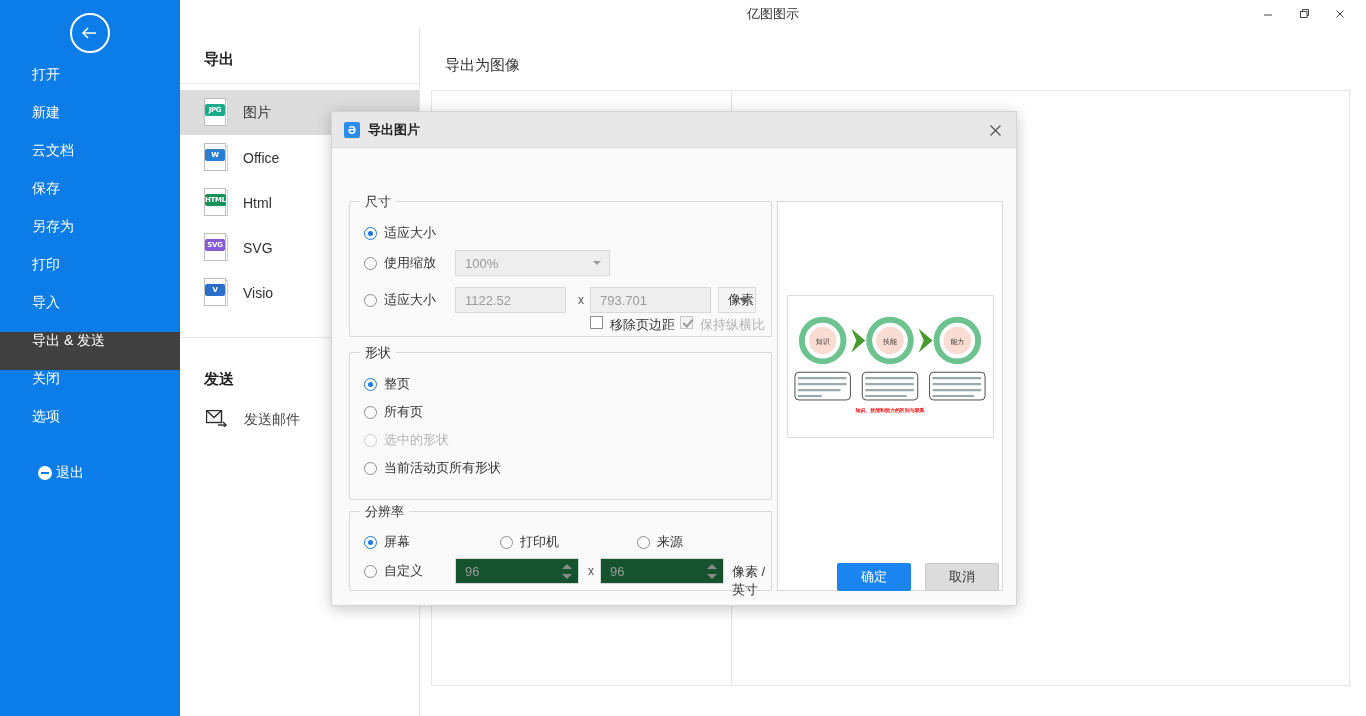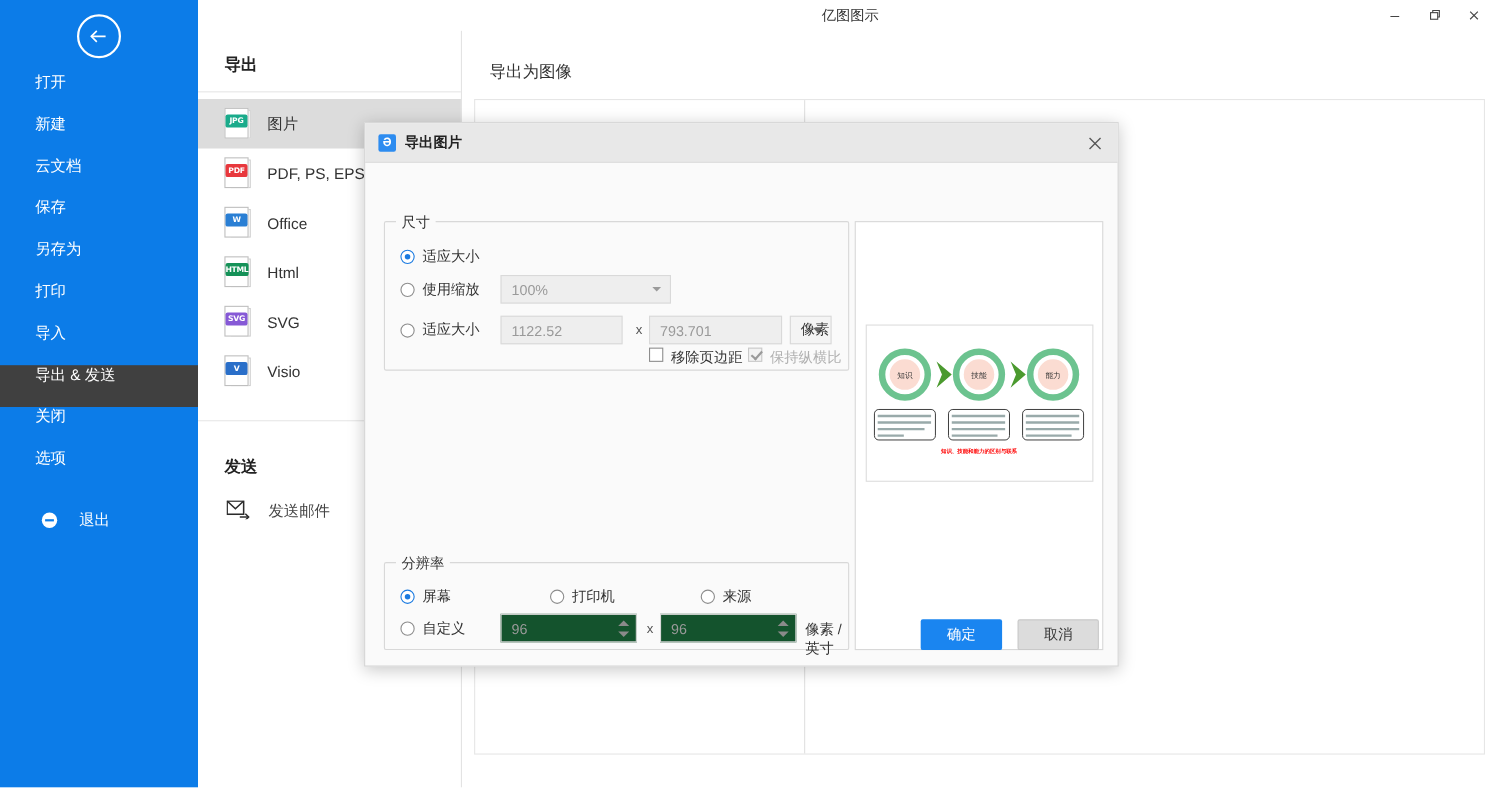--- a/index.html
+++ b/index.html
@@ -49,21 +49,21 @@
     margin: 13px auto 0 auto; display: flex; align-items: center;
     justify-content: center; cursor: pointer;
   }
   .sb-item {
     height: 38px; display: flex; align-items: flex-start;
     padding-left: 32px; color: #ffffff; font-size: 14px; cursor: pointer;
   }
   .sb-item.active { background: #404040; }
   .sb-item.spacer-top { margin-top: 13px; }
   .sb-exit {
-    height: 38px; display: flex; align-items: center; gap: 20px;
+    height: 38px; display: flex; align-items: center; gap: 4px;
     padding-left: 38px; color: #ffffff; font-size: 14px; cursor: pointer;
     margin-top: 8px;
   }
   .exit-icon {
     width: 14px; height: 14px; border-radius: 50%; background: #ffffff;
     display: flex; align-items: center; justify-content: center;
   }
   .exit-icon i {
     display: block; width: 8px; height: 2px; background: #0c7ce8;
   }
@@ -347,28 +347,20 @@
     <div class="menucol-head">导出</div>
     <div class="menucol-rule"></div>
     <div id="fmt-list">
         <div class="fmt-item active">
           <span class="fileicon">
             <span class="sheet2"></span>
             <span class="sheet"></span>
             <span class="tag" style="background: rgb(26, 171, 139);">JPG</span>
           </span>
           <span class="fmt-label">图片</span>
-        </div>
-        <div class="fmt-item">
-          <span class="fileicon">
-            <span class="sheet2"></span>
-            <span class="sheet"></span>
-            <span class="tag" style="background: rgb(232, 56, 61);">PDF</span>
-          </span>
-          <span class="fmt-label">PDF, PS, EPS</span>
         </div>
         <div class="fmt-item">
           <span class="fileicon">
             <span class="sheet2"></span>
             <span class="sheet"></span>
             <span class="tag" style="background: rgb(42, 127, 212);">W</span>
           </span>
           <span class="fmt-label">Office</span>
         </div>
         <div class="fmt-item">
@@ -469,20 +461,39 @@
         <div class="chk-row" style="left:240px; top:114px;">
           <span class="chkbox"></span>
           <span class="chk-label">移除页边距</span>
         </div>
         <div class="chk-row" style="left:330px; top:114px;">
           <span class="chkbox dis checked"></span>
           <span class="chk-label dis">保持纵横比</span>
         </div>
       </div>
 
+      <div class="fieldset fs-shape">
+        <span class="legend">形状</span>
+        <div class="radio-row" style="left:14px; top:22px;">
+          <span class="radio on"></span>
+          <span class="radio-label">整页</span>
+        </div>
+        <div class="radio-row" style="left:14px; top:50px;">
+          <span class="radio"></span>
+          <span class="radio-label">所有页</span>
+        </div>
+        <div class="radio-row" style="left:14px; top:78px;">
+          <span class="radio dis"></span>
+          <span class="radio-label dis">选中的形状</span>
+        </div>
+        <div class="radio-row" style="left:14px; top:106px;">
+          <span class="radio"></span>
+          <span class="radio-label">当前活动页所有形状</span>
+        </div>
+      </div>
 
       <div class="fieldset fs-res">
         <span class="legend">分辨率</span>
         <div class="radio-row" style="left:14px; top:21px;">
           <span class="radio on"></span>
           <span class="radio-label">屏幕</span>
         </div>
         <div class="radio-row" style="left:150px; top:21px;">
           <span class="radio"></span>
           <span class="radio-label">打印机</span>

